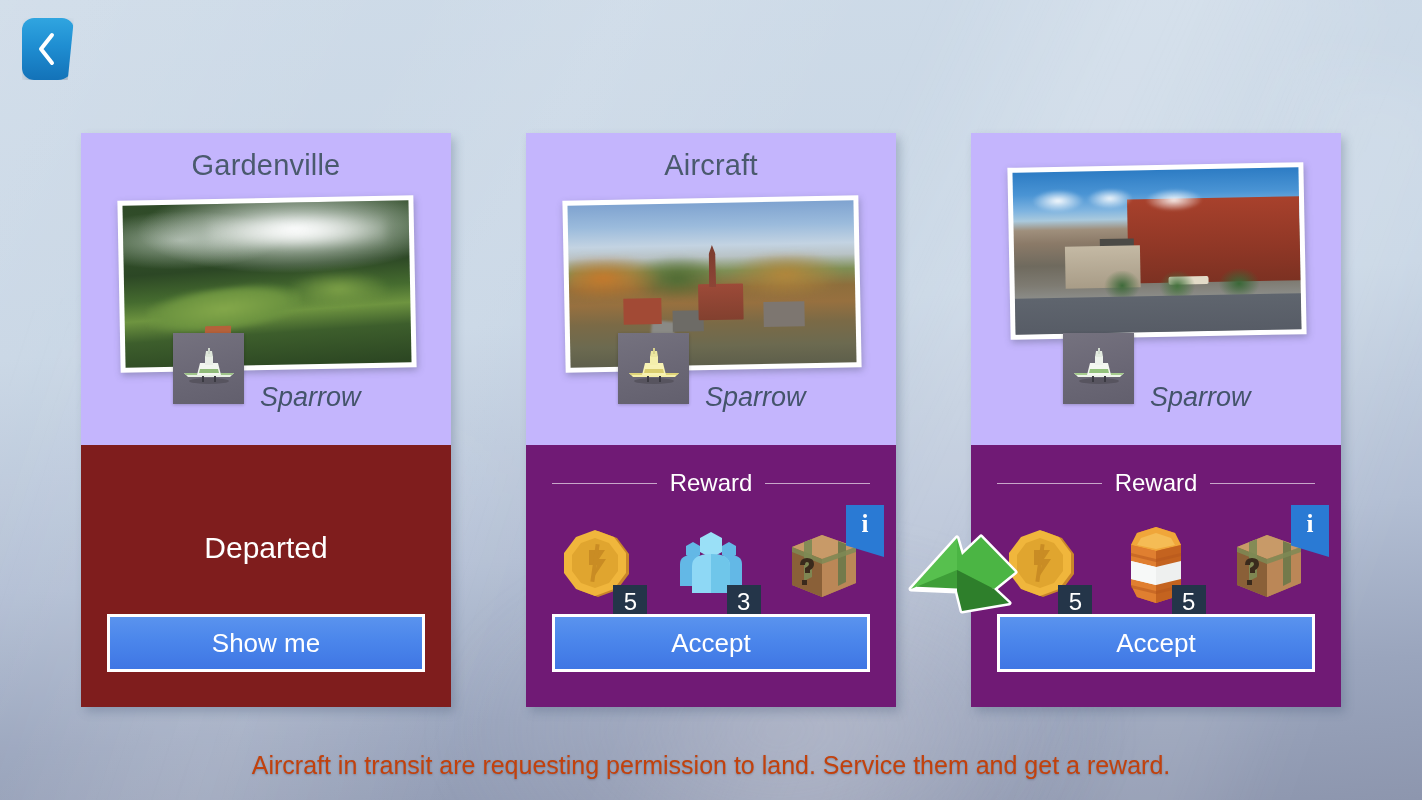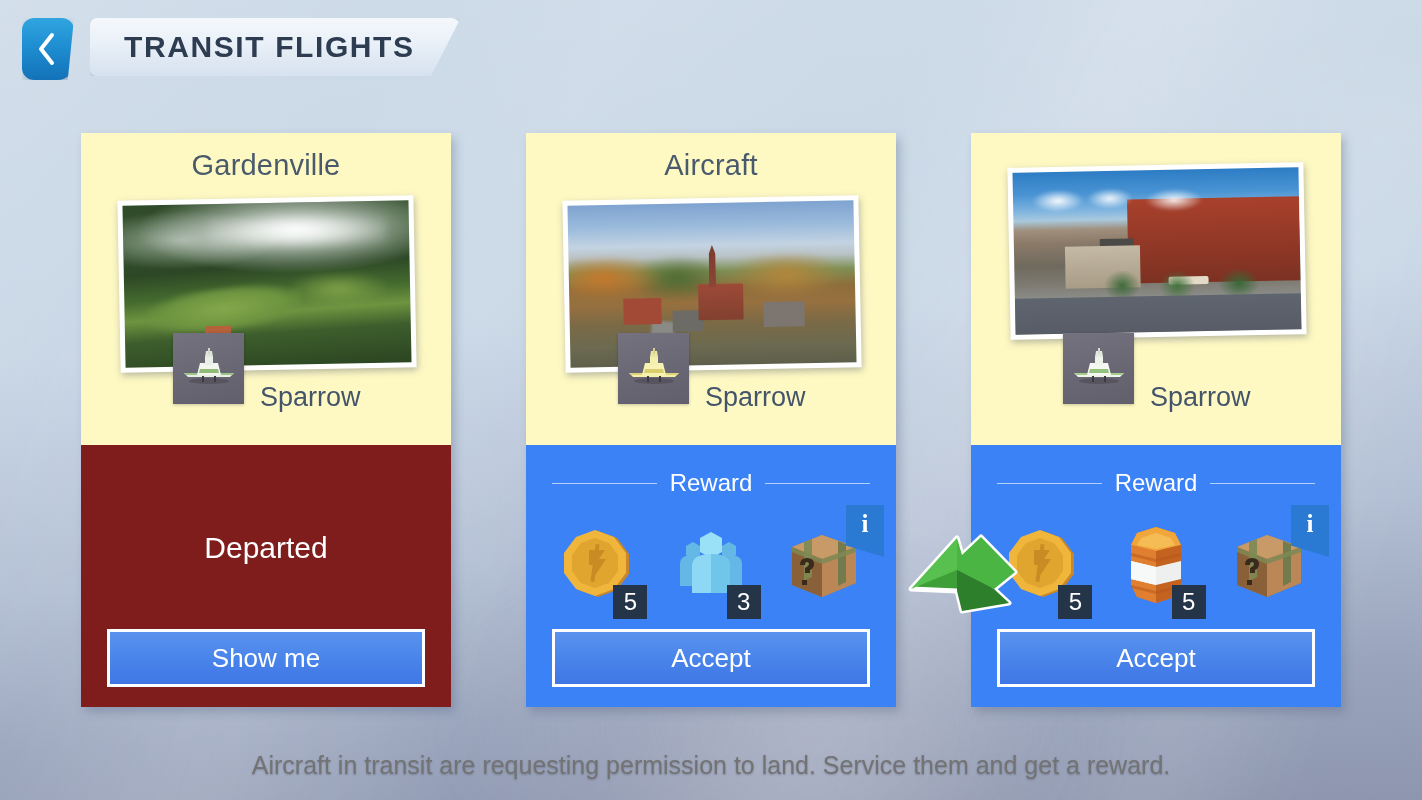--- a/index.html
+++ b/index.html
@@ -51,21 +51,21 @@
     font-size:30px; font-weight:bold; letter-spacing:1.6px;
     color:#2d3c50; white-space:nowrap;
   }
 
   
   .cards { position:absolute; top:133px; left:0; width:1422px;
            display:flex; justify-content:center; gap:75px; z-index:3; }
   .card { width:370px; display:flex; flex-direction:column;
           box-shadow: 4px 5px 9px rgba(70,90,120,0.30); }
 
-  .card-top { background:#fef9c3; padding-top:16px; height:312px; position:relative; }
+  .card-top { background:#c4b5fd; padding-top:16px; height:312px; position:relative; }
   .city-name { text-align:center; font-size:29px; color:#4a5a6d; font-weight:normal; letter-spacing:0.2px; }
 
   .photo-wrap { position:relative; margin-top:14px; height:180px; }
   .photo {
     position:absolute; left:38px; top:2px; width:296px; height:172px;
     background:#fff; padding:5px; transform:rotate(-1.1deg);
     box-shadow: 1px 3px 7px rgba(70,80,100,0.38);
   }
   .photo .pic { width:100%; height:100%; overflow:hidden; position:relative; }
 
@@ -134,27 +134,27 @@
   
   .craft-row { position:absolute; left:0; bottom:0; width:100%; height:96px;
                display:flex; align-items:center; padding-left:92px; }
   .craft-thumb {
     position:absolute; left:92px; top:-16px; width:71px; height:71px;
     background:linear-gradient(165deg,#75727f 0%,#6a6775 55%,#625f6d 100%);
     box-shadow:0 1px 3px rgba(0,0,0,0.22);
     display:flex; align-items:center; justify-content:center;
   }
   .craft-thumb svg { display:block; }
-  .craft-name { margin-left:87px; font-size:27px; color:#44546b; }
+  .craft-name { margin-left:87px; font-size:27px; color:#44546b;font-style:italic; }
 
   
   .card-bottom { height:262px; position:relative; padding:0 26px; }
   .bottom-departed { background:#7f1d1d; display:flex; flex-direction:column;
                      align-items:center; justify-content:flex-start; }
-  .bottom-reward  { background:#3b82f6; }
+  .bottom-reward  { background:#701a75; }
 
   .departed-label { margin-top:86px; font-size:30px; color:#ffffff; }
 
   .reward-head { display:flex; align-items:center; gap:13px; padding-top:24px; }
   .reward-head .rule { flex:1; height:1px; background:rgba(255,255,255,0.62); }
   .reward-head .rtitle { font-size:24px; color:#ffffff; }
 
   .reward-items { display:flex; align-items:flex-end; justify-content:center;
                   gap:22px; margin-top:16px; height:104px; }
   .reward-item { position:relative; width:92px; height:100px;
@@ -164,53 +164,50 @@
     background:#243549; color:#fff; font-size:24px;
     display:flex; align-items:center; justify-content:center; padding:0 6px;
   }
   .info-flag { position:absolute; right:-14px; top:-12px; width:38px; height:52px;
     background:#2a7ad4; clip-path:polygon(0 0,100% 0,100% 100%,100% 100%,0 78%);
     display:flex; justify-content:center; padding-top:5px; }
   .info-flag span { color:#fff; font-size:25px; font-weight:bold; font-family:"Liberation Serif", serif; }
 
   
   .action-btn {
-    position:absolute; left:26px; right:26px; bottom:20px; height:58px;
+    position:absolute; left:26px; right:26px; bottom:35px; height:58px;
     background:linear-gradient(180deg,#5a93ee 0%,#4b86eb 45%,#3f76e4 100%);
     border:3px solid #ffffff; cursor:pointer; padding:4px;
     color:#ffffff; font-size:26px; font-family:"Liberation Sans", sans-serif;
     display:flex; align-items:center; justify-content:center;
   }
 
   
   .pointer-arrow { position:absolute; left:905px; top:525px; width:125px; height:100px; z-index:9; }
 
   
   .caption { position:absolute; left:0; bottom:20px; width:100%; text-align:center;
-             font-size:25px; color:#737373; text-shadow:0 1px 2px rgba(60,70,90,0.35); z-index:4; }
+             font-size:25px; color:#c2410c; text-shadow:0 1px 2px rgba(60,70,90,0.35); z-index:4; }
 </style>
 </head>
 <body>
 
 <div class="bg-streak streak-a"></div>
 <div class="bg-streak streak-b"></div>
 <div class="bg-streak streak-c"></div>
 <div class="bg-streak streak-d"></div>
 
 <div class="header">
   <button class="back-btn">
     <span>
       <svg width="22" height="34" viewBox="0 0 22 34" fill="none">
         <path d="M17 3 L6 17 L17 31" stroke="#ffffff" stroke-width="4" stroke-linecap="round" stroke-linejoin="round"></path>
       </svg>
     </span>
   </button>
-  <div class="title-banner">
-    <span>TRANSIT FLIGHTS</span>
-  </div>
 </div>
 
 <div class="cards">
 
   <div class="card">
     <div class="card-top">
       <div class="city-name">Gardenville</div>
       <div class="photo-wrap">
         <div class="photo">
           <div class="pic pic-garden">

